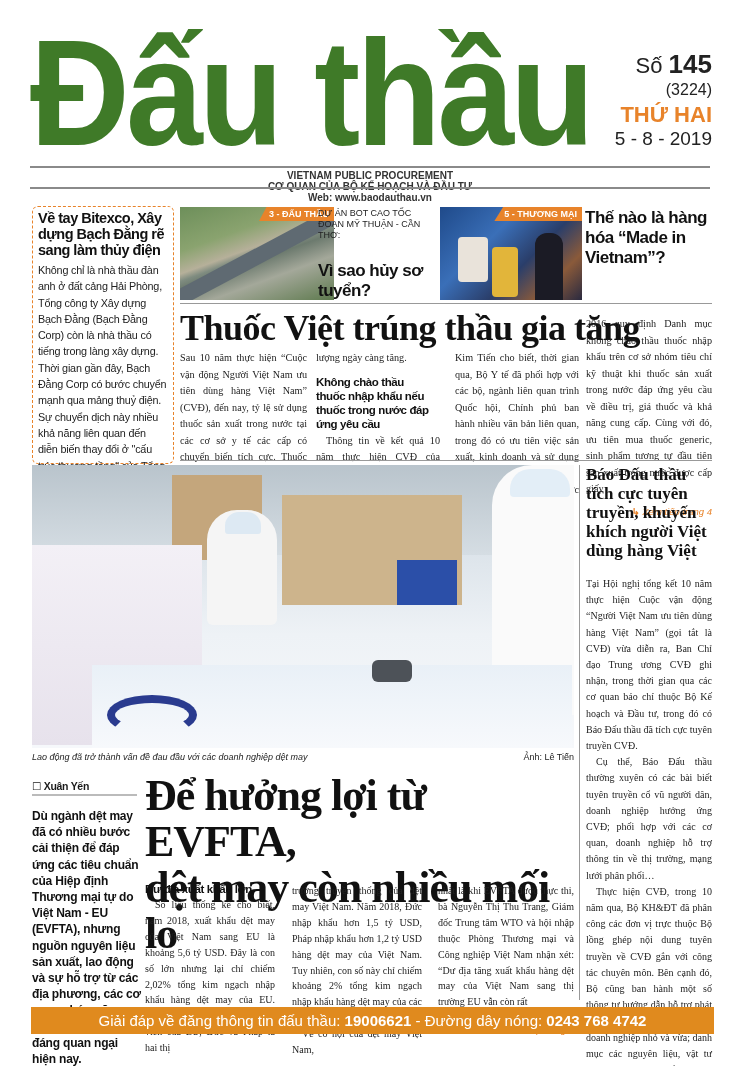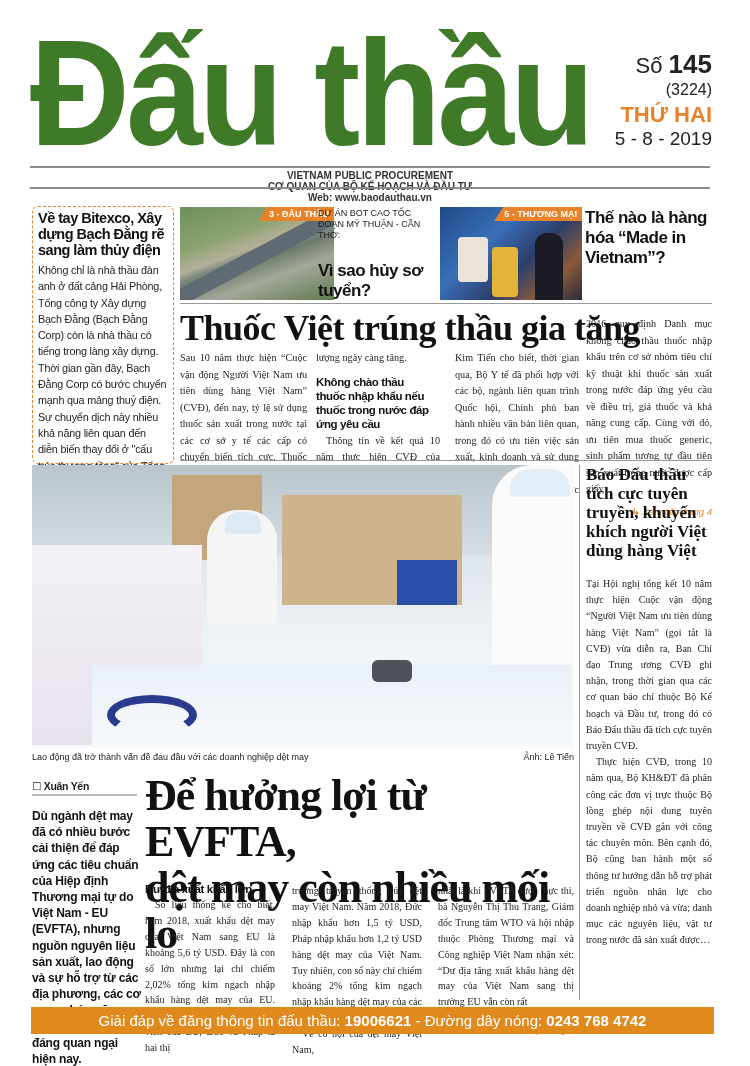--- a/index.html
+++ b/index.html
@@ -124,27 +124,28 @@
   <div style="position:absolute; left:0; top:80px; width:170px; height:200px; background:linear-gradient(180deg,#f3f0f6,#e7e2ec);"></div>
   <div style="position:absolute; left:175px; top:45px; width:70px; height:115px; background:#f5f5f5; border-radius:30px 30px 6px 6px;"></div>
   <div style="position:absolute; left:193px; top:47px; width:36px; height:22px; background:#dde9f3; border-radius:14px 14px 3px 3px;"></div>
   <div style="position:absolute; left:365px; top:95px; width:60px; height:45px; background:#2b4fa8;"></div>
   <div style="position:absolute; left:460px; top:0; width:82px; height:250px; background:#fafafa; border-radius:40px 0 0 0;"></div>
   <div style="position:absolute; left:478px; top:4px; width:60px; height:28px; background:#e3eef7; border-radius:20px 20px 4px 4px;"></div>
   <div style="position:absolute; left:60px; top:200px; width:480px; height:83px; background:linear-gradient(180deg,#e9f0f7,#f7f9fc);"></div>
   <div style="position:absolute; left:75px; top:230px; width:90px; height:40px; border-radius:50%; border:8px solid #2a3b8f; border-bottom-color:transparent;"></div>
   <div style="position:absolute; left:340px; top:195px; width:40px; height:22px; background:#4d5258; border-radius:6px;"></div>
 </div>
-<div class="abs caption" style="left:32px; top:752px;">Lao động đã trở thành vấn đề đau đầu với các doanh nghiệp dệt may</div>
+<div class="abs caption" style="left:32px; top:752px;font-style:italic;">Lao động đã trở thành vấn đề đau đầu với các doanh nghiệp dệt may</div>
 <div class="abs caption" style="left:520px; top:752px; width:54px; text-align:right;">Ảnh: Lê Tiến</div>
 
 <div class="abs vrule" style="left:579px; top:465px; height:535px;"></div>
 <div class="abs" style="left:586px; top:465px; width:126px;">
   <div class="side-title">Báo Đấu thầu tích cực tuyên truyền, khuyến khích người Việt dùng hàng Việt</div>
   <div class="col" style="margin-top:16px; font-size:10px; line-height:16.2px;">Tại Hội nghị tổng kết 10 năm thực hiện Cuộc vận động “Người Việt Nam ưu tiên dùng hàng Việt Nam” (gọi tắt là CVĐ) vừa diễn ra, Ban Chỉ đạo Trung ương CVĐ ghi nhận, trong thời gian qua các cơ quan báo chí thuộc Bộ Kế hoạch và Đầu tư, trong đó có Báo Đấu thầu đã tích cực tuyên truyền CVĐ.</div>
+  <div class="col indent" style="font-size:10px; line-height:16.2px;">Cụ thể, Báo Đấu thầu thường xuyên có các bài biết tuyên truyền cổ vũ người dân, doanh nghiệp hưởng ứng CVĐ; phối hợp với các cơ quan, doanh nghiệp hỗ trợ thông tin về thị trường, mạng lưới phân phối…</div>
   <div class="col indent" style="font-size:10px; line-height:16.2px;">Thực hiện CVĐ, trong 10 năm qua, Bộ KH&amp;ĐT đã phân công các đơn vị trực thuộc Bộ lồng ghép nội dung tuyên truyền về CVĐ gắn với công tác chuyên môn. Bên cạnh đó, Bộ cũng ban hành một số thông tư hướng dẫn hỗ trợ phát triển nguồn nhân lực cho doanh nghiệp nhỏ và vừa; danh mục các nguyên liệu, vật tư trong nước đã sản xuất được…</div>
 
 </div>
 
 <div class="abs sans" style="left:32px; top:780px; width:105px; font-size:10.5px; font-weight:700; letter-spacing:-0.3px; border-bottom:2px solid #bbb; padding-bottom:2px;"><span style="font-weight:400;">☐ </span><span>Xuân Yến</span></div>
 <div class="abs headline2">
   <div>Để hưởng lợi từ EVFTA,</div>
   <div>dệt may còn nhiều mối lo</div>
 </div>
 <div class="abs sapo">Dù ngành dệt may đã có nhiều bước cải thiện để đáp ứng các tiêu chuẩn của Hiệp định Thương mại tự do Việt Nam - EU (EVFTA), nhưng nguồn nguyên liệu sản xuất, lao động và sự hỗ trợ từ các địa phương, các cơ quan chức năng vẫn là những điểm đáng quan ngại hiện nay.</div>

